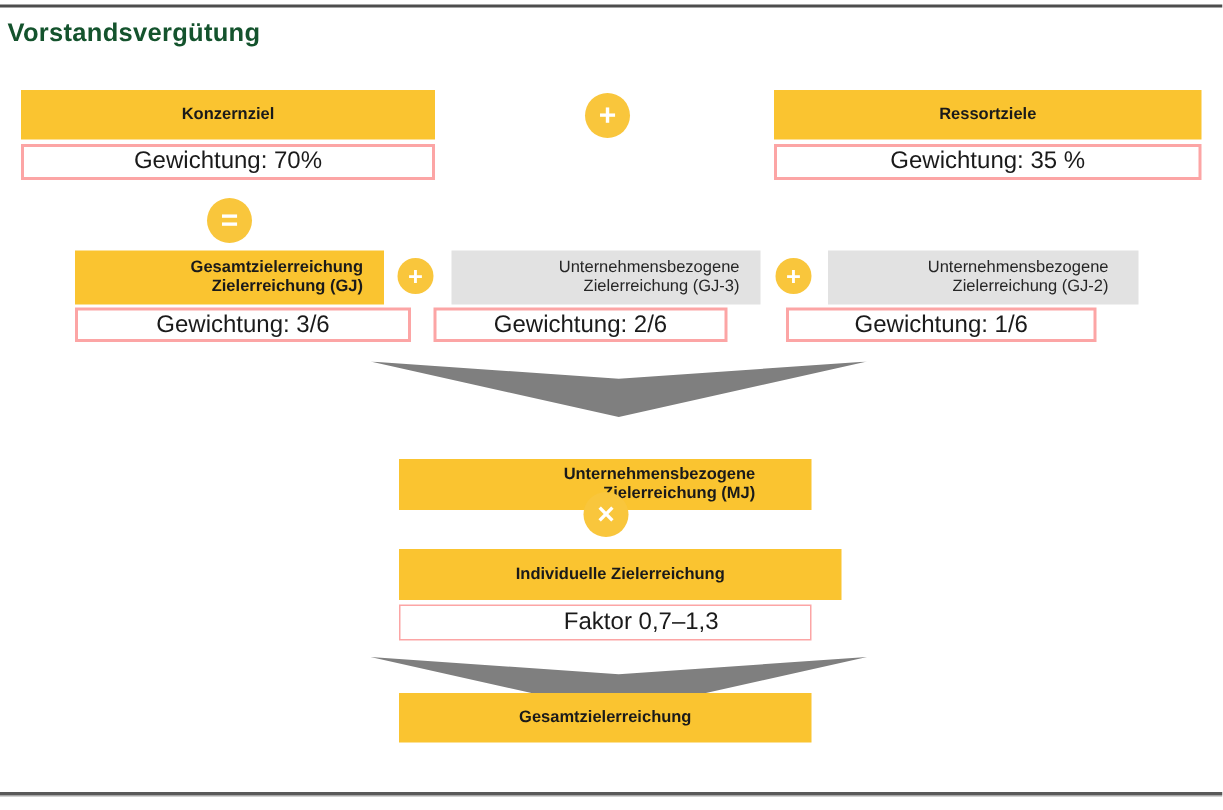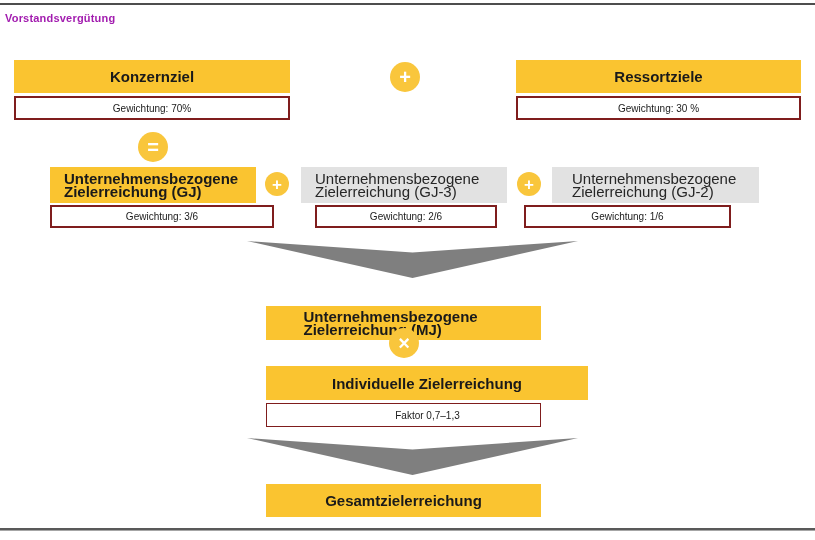--- a/index.html
+++ b/index.html
@@ -5,30 +5,30 @@
   html,body{margin:0;padding:0;}
   body{
     width:815px;height:540px;position:relative;background:#ffffff;
     font-family:"Liberation Sans","DejaVu Sans",sans-serif;
     -webkit-font-smoothing:antialiased;
     overflow:hidden;
   }
   .abs{position:absolute;box-sizing:border-box;}
   .rule-top{left:0;top:3px;width:815px;height:0;border-top:2px solid #4d4d4d;}
   .rule-bottom{left:0;top:528px;width:815px;height:2px;border-top:2px solid #595959;border-bottom:1px solid #a6a6a6;}
-  .page-title{left:5px;top:12px;font-size:11px;font-weight:bold;color:#a21caf;letter-spacing:0.2px;}
+  .page-title{left:5px;top:12px;font-size:17px;font-weight:bold;color:#14532d;letter-spacing:0.2px;}
   .ybox,.gbox{
-    display:flex;align-items:center;justify-content:center;text-align:left;
-    font-size:15px;font-weight:bold;color:#1a1a1a;line-height:13px;
+    display:flex;align-items:center;justify-content:center;text-align:right;
+    font-size:11px;font-weight:bold;color:#1a1a1a;line-height:13px;
   }
   .ybox{background:#FAC430;}
   .gbox{background:#E2E2E2;font-weight:normal;color:#262626;}
   .wbox{
     display:flex;align-items:center;justify-content:center;text-align:center;
-    background:#ffffff;border:2px solid #7f1d1d;font-size:10px;color:#1a1a1a;
+    background:#ffffff;border:2px solid #fca5a5;font-size:16px;color:#1a1a1a;
   }
   .wbox.thin{border-width:1.5px;padding-left:48px;}
   .circle{
     background:#F9C63C;border-radius:50%;color:#ffffff;
     display:flex;align-items:center;justify-content:center;
     font-weight:bold;
   }
   .circle.big{width:30px;height:30px;font-size:20px;line-height:1;}
   .circle.small{width:24px;height:24px;font-size:17px;line-height:1;}
   .wrap-narrow{display:inline-block;max-width:200px;}
@@ -48,42 +48,42 @@
 </div>
 
 <div class="abs circle big" style="left:390px;top:62px;">
   <span>+</span>
 </div>
 
 <div class="abs ybox" style="left:516px;top:60px;width:285px;height:33px;">
   <span>Ressortziele</span>
 </div>
 <div class="abs wbox" style="left:516px;top:96px;width:285px;height:24px;">
-  <span>Gewichtung: 30 %</span>
+  <span>Gewichtung: 35 %</span>
 </div>
 
 <div class="abs circle big" style="left:138px;top:132px;">
   <span>=</span>
 </div>
 
 <div class="abs ybox" style="left:50px;top:167px;width:206px;height:36px;padding:0 14px;">
-  <span>Unternehmensbezogene Zielerreichung (GJ)</span>
+  <span>Gesamtzielerreichung Zielerreichung (GJ)</span>
 </div>
 <div class="abs wbox" style="left:50px;top:205px;width:224px;height:23px;">
   <span>Gewichtung: 3/6</span>
 </div>
 
 <div class="abs circle small" style="left:265px;top:172px;">
   <span>+</span>
 </div>
 
 <div class="abs gbox" style="left:301px;top:167px;width:206px;height:36px;padding:0 14px;">
   <span>Unternehmensbezogene Zielerreichung (GJ-3)</span>
 </div>
-<div class="abs wbox" style="left:315px;top:205px;width:182px;height:23px;">
+<div class="abs wbox" style="left:289px;top:205px;width:196px;height:23px;">
   <span>Gewichtung: 2/6</span>
 </div>
 
 <div class="abs circle small" style="left:517px;top:172px;">
   <span>+</span>
 </div>
 
 <div class="abs gbox" style="left:552px;top:167px;width:207px;height:36px;padding:0 20px;">
   <span>Unternehmensbezogene Zielerreichung (GJ-2)</span>
 </div>
@@ -98,30 +98,30 @@
 </div>
 
 <div class="abs ybox" style="left:266px;top:286px;width:275px;height:34px;margin-top:20px;">
   <span class="wrap-narrow">Unternehmensbezogene Zielerreichung (MJ)</span>
 </div>
 
 <div class="abs circle big" style="left:389px;top:328px;">
   <span>×</span>
 </div>
 
-<div class="abs ybox" style="left:266px;top:366px;width:322px;height:34px;">
+<div class="abs ybox" style="left:266px;top:366px;width:295px;height:34px;">
   <span>Individuelle Zielerreichung</span>
 </div>
 <div class="abs wbox thin" style="left:266px;top:403px;width:275px;height:24px;">
   <span>Faktor 0,7–1,3</span>
 </div>
 
 <div class="abs arrow" style="left:247px;top:438px;width:331px;height:37px;">
   <svg width="331" height="37" viewBox="0 0 331 37" xmlns="http://www.w3.org/2000/svg">
     <polygon points="0,0 165.5,11.5 331,0 165.5,37" fill="#7F7F7F"></polygon>
   </svg>
 </div>
 
-<div class="abs ybox" style="left:266px;top:484px;width:275px;height:33px;">
+<div class="abs ybox" style="left:266px;top:462px;width:275px;height:33px;">
   <span>Gesamtzielerreichung</span>
 </div>
 
 <div class="abs rule-bottom"></div>
 
 </body></html>

